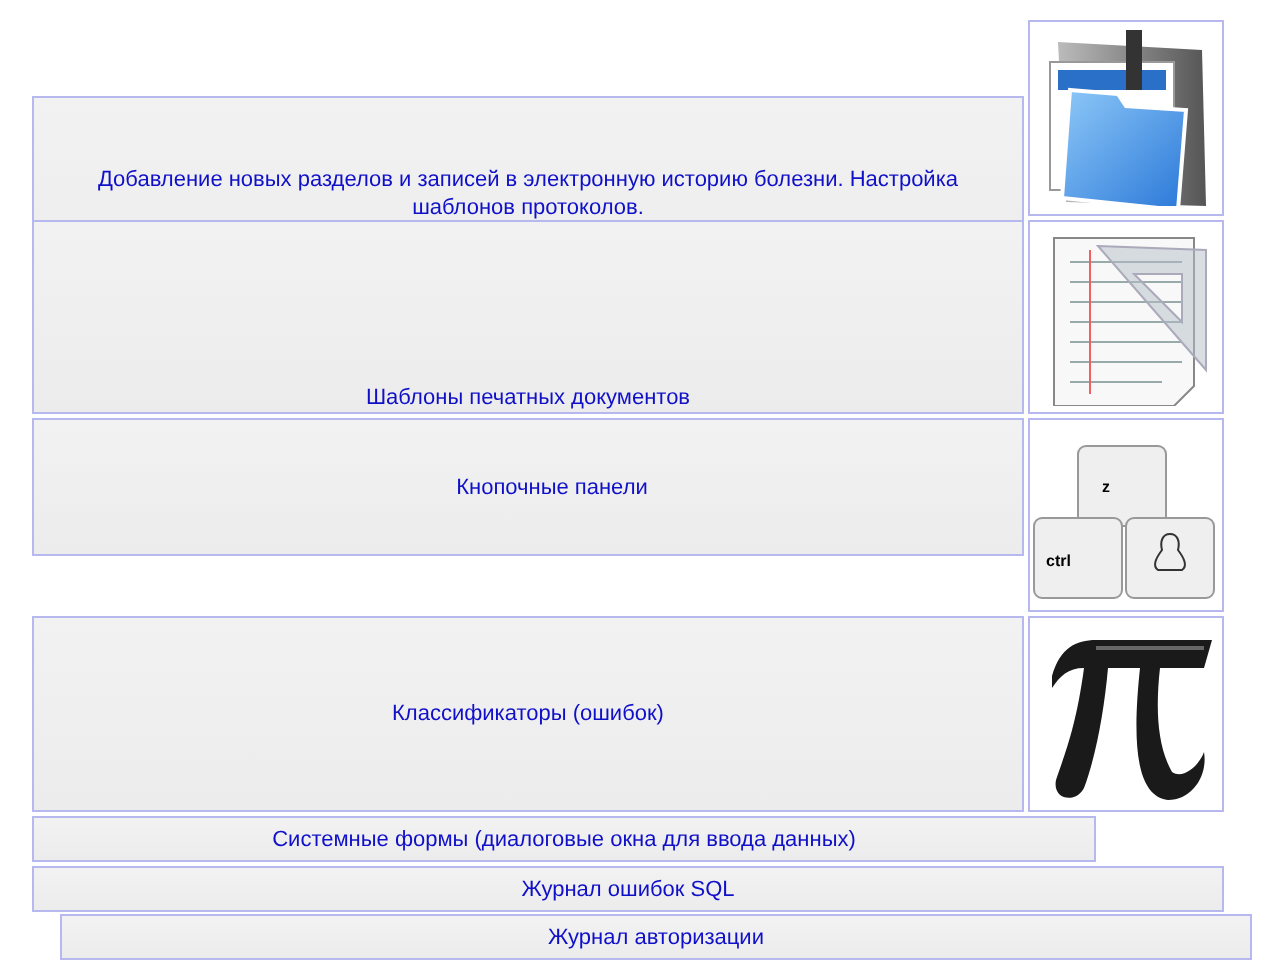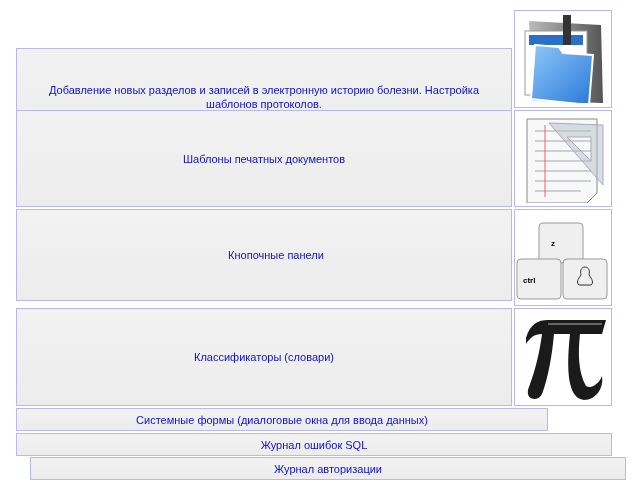--- a/index.html
+++ b/index.html
@@ -27,56 +27,56 @@
         </linearGradient>
     </defs>
     <path d="M10 6 L82 10 L84 88 L14 86 Z" fill="url(#gg)"></path>
     <rect x="6" y="16" width="62" height="64" fill="#fff" stroke="#999"></rect>
     <rect x="10" y="20" width="54" height="10" fill="#2a6fc8"></rect>
     <rect x="44" y="0" width="8" height="30" fill="#333"></rect>
     <path d="M16 30 L40 32 L44 38 L74 40 L70 90 L12 84 Z" fill="url(#gf)" stroke="#fff" stroke-width="2"></path>
   </svg>
 </div>
 
-<div class="cell" style="left:16px;top:110px;width:496px;height:97px;">
+<div class="cell" style="left:16px;top:110px;width:496px;height:97px;align-items:flex-end;">
   <span class="txt">Шаблоны печатных документов</span>
 </div>
 <div class="imgcell" style="left:514px;top:110px;width:98px;height:97px;">
   <svg width="84" height="88" viewBox="0 0 84 88">
     <path d="M6 4 L76 4 L76 78 L66 88 L6 88 Z" fill="#f8f8f8" stroke="#888"></path>
     <g stroke="#9aa" stroke-width="1">
       <line x1="14" y1="16" x2="70" y2="16"></line>
         <line x1="14" y1="26" x2="70" y2="26"></line>
       <line x1="14" y1="36" x2="70" y2="36"></line>
         <line x1="14" y1="46" x2="70" y2="46"></line>
       <line x1="14" y1="56" x2="70" y2="56"></line>
         <line x1="14" y1="66" x2="70" y2="66"></line>
       <line x1="14" y1="76" x2="60" y2="76"></line>
     </g>
     <line x1="24" y1="10" x2="24" y2="82" stroke="#f06060"></line>
     <path d="M28 8 L82 10 L82 70 Z M46 22 L70 22 L70 46 Z" fill="rgba(180,190,200,0.5)" fill-rule="evenodd" stroke="#aab"></path>
   </svg>
 </div>
 
-<div class="cell" style="left:16px;top:209px;width:496px;height:92px;padding-left:24px;">
+<div class="cell" style="left:16px;top:209px;width:496px;height:69px;padding-left:24px;">
   <span class="txt">Кнопочные панели</span>
 </div>
 <div class="imgcell" style="left:514px;top:209px;width:98px;height:97px;">
   <svg width="96" height="90" viewBox="0 0 96 90">
     <rect x="24" y="10" width="44" height="40" rx="4" fill="#efefef" stroke="#999"></rect>
     <text x="36" y="33" font-size="8" font-family="Liberation Sans, sans-serif" font-weight="bold">z</text>
     <rect x="2" y="46" width="44" height="40" rx="4" fill="#efefef" stroke="#999"></rect>
     <text x="8" y="70" font-size="8" font-family="Liberation Sans, sans-serif" font-weight="bold">ctrl</text>
     <rect x="48" y="46" width="44" height="40" rx="4" fill="#efefef" stroke="#999"></rect>
     <path d="M70 54 C66 54 65 58 66 62 C63 66 61 70 64 72 L76 72 C79 70 77 66 74 62 C75 58 74 54 70 54 Z" fill="none" stroke="#333"></path>
   </svg>
 </div>
 
 <div class="cell" style="left:16px;top:308px;width:496px;height:98px;">
-  <span class="txt">Классификаторы (словари)</span>
+  <span class="txt">Классификаторы (ошибок)</span>
 </div>
 <div class="imgcell" style="left:514px;top:308px;width:98px;height:98px;">
   <svg width="90" height="90" viewBox="0 0 90 90">
     <path d="M8 26 C12 12 20 8 30 8 L88 8 L84 22 L62 22 C60 40 60 60 68 74 C74 78 82 70 84 64 C86 76 78 88 66 88 C50 86 48 60 52 22 L36 22 C34 44 30 66 24 82 C20 90 8 88 10 78 C14 66 20 52 24 22 C16 22 12 26 8 32 Z" fill="#1a1a1a"></path>
     <path d="M30 12 L84 12" stroke="#666" stroke-width="2"></path>
   </svg>
 </div>
 
 <div class="cell" style="left:16px;top:408px;width:532px;height:23px;">
   <span>Системные формы (диалоговые окна для ввода данных)</span>

